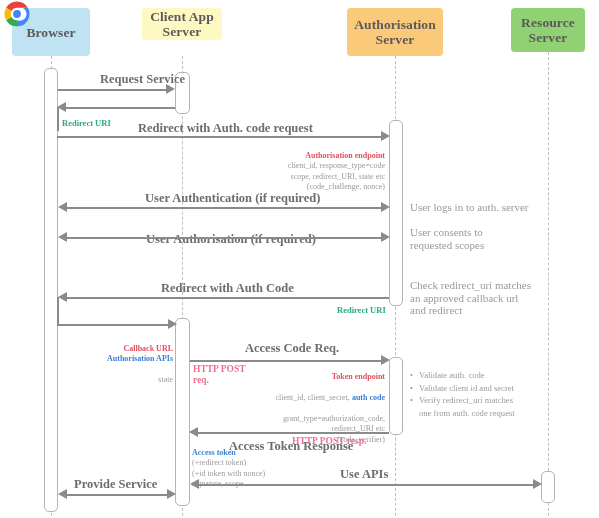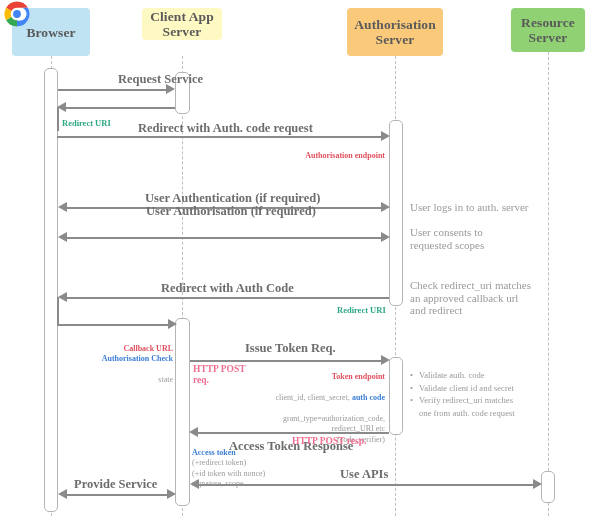--- a/index.html
+++ b/index.html
@@ -147,70 +147,73 @@
   <div class="lifeline" style="left:395px;top:56px;height:460px;"></div>
   <div class="lifeline" style="left:548px;top:52px;height:464px;"></div>
 
   <div class="act" style="left:44px;top:68px;width:14px;height:444px;"></div>
   <div class="act" style="left:175px;top:72px;width:15px;height:42px;"></div>
   <div class="act" style="left:175px;top:318px;width:15px;height:188px;"></div>
   <div class="act" style="left:389px;top:120px;width:14px;height:186px;"></div>
   <div class="act" style="left:389px;top:357px;width:14px;height:78px;"></div>
   <div class="act" style="left:541px;top:471px;width:14px;height:32px;"></div>
 
-  <div class="msg" style="left:74px;top:72px;padding-left:44px;">Request Service</div>
+  <div class="msg" style="left:56px;top:72px;padding-left:44px;">Request Service</div>
   <div class="arrow-line" style="left:58px;top:89px;width:109px;"></div>
   <div class="head r" style="left:166px;top:84px;"></div>
 
   <div class="arrow-line" style="left:60px;top:107px;width:115px;"></div>
   <div class="head l" style="left:57px;top:102px;"></div>
 
   <div class="hook" style="left:57px;top:107px;height:24px;"></div>
 
   <div class="tag-green" style="left:62px;top:118px;">Redirect URI</div>
   <div class="msg" style="left:138px;top:121px;">Redirect with Auth. code request</div>
   <div class="arrow-line" style="left:57px;top:136px;width:325px;"></div>
   <div class="head r" style="left:381px;top:131px;"></div>
 
   <div class="blk" style="left:255px;top:140px;width:130px;">
     <span class="tag-red">Authorisation endpoint</span>
+    <span style="display:block;">client_id, response_type=code
+scope, redirect_URI, state etc
+(code_challenge, nonce)</span>
   </div>
 
   <div class="msg" style="left:145px;top:191px;">User Authentication (if required)</div>
   <div class="arrow-line" style="left:62px;top:207px;width:320px;"></div>
   <div class="head r" style="left:381px;top:202px;"></div>
   <div class="head l" style="left:58px;top:202px;"></div>
   <div class="note-md" style="left:410px;top:201px;width:150px;">User logs in to auth. server</div>
 
-  <div class="msg" style="left:146px;top:204px;">User Authorisation (if required)</div>
+  <div class="msg" style="left:146px;top:232px;">User Authorisation (if required)</div>
   <div class="arrow-line" style="left:62px;top:237px;width:320px;"></div>
   <div class="head r" style="left:381px;top:232px;"></div>
   <div class="head l" style="left:58px;top:232px;"></div>
   <div class="note-md" style="left:410px;top:226px;width:150px;"> User consents to
 requested scopes</div>
 
   <div class="msg" style="left:161px;top:281px;">Redirect with Auth Code</div>
   <div class="arrow-line" style="left:62px;top:297px;width:327px;"></div>
   <div class="head l" style="left:58px;top:292px;"></div>
   <div class="tag-green" style="left:337px;top:305px;">Redirect URI</div>
   <div class="note-md" style="left:410px;top:279px;width:160px;">Check redirect_uri matches
 an approved callback url
 and redirect</div>
 
   <div class="hook" style="left:57px;top:297px;height:27px;"></div>
   <div class="arrow-line" style="left:57px;top:324px;width:113px;"></div>
   <div class="head r" style="left:168px;top:319px;"></div>
 
   <div class="blk" style="left:90px;top:333px;width:83px;">
     <span class="tag-red">Callback URL</span>
-    <span class="tag-blue" style="display:block;">Authorisation Check</span>
+    <span class="tag-blue" style="display:block;">Authorisation APIs</span>
     <span style="display:block;">state</span>
   </div>
 
-  <div class="msg" style="left:245px;top:341px;">Issue Token Req.</div>
+  <div class="msg" style="left:245px;top:341px;">Access Code Req.</div>
   <div class="arrow-line" style="left:190px;top:360px;width:192px;"></div>
   <div class="head r" style="left:381px;top:355px;"></div>
 
   <div class="tag-pink" style="left:193px;top:364px;">HTTP POST
 req.</div>
 
   <div class="blk" style="left:252px;top:361px;width:133px;">
     <span class="tag-red">Token endpoint</span>
     <span style="display:block;">
       <span>client_id, client_secret, </span><span class="tag-blue">auth code</span>

